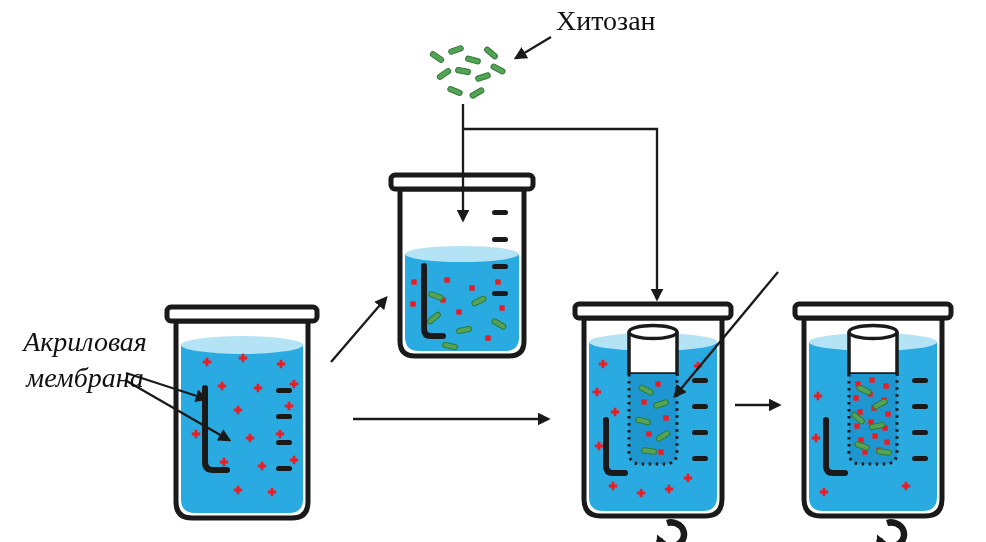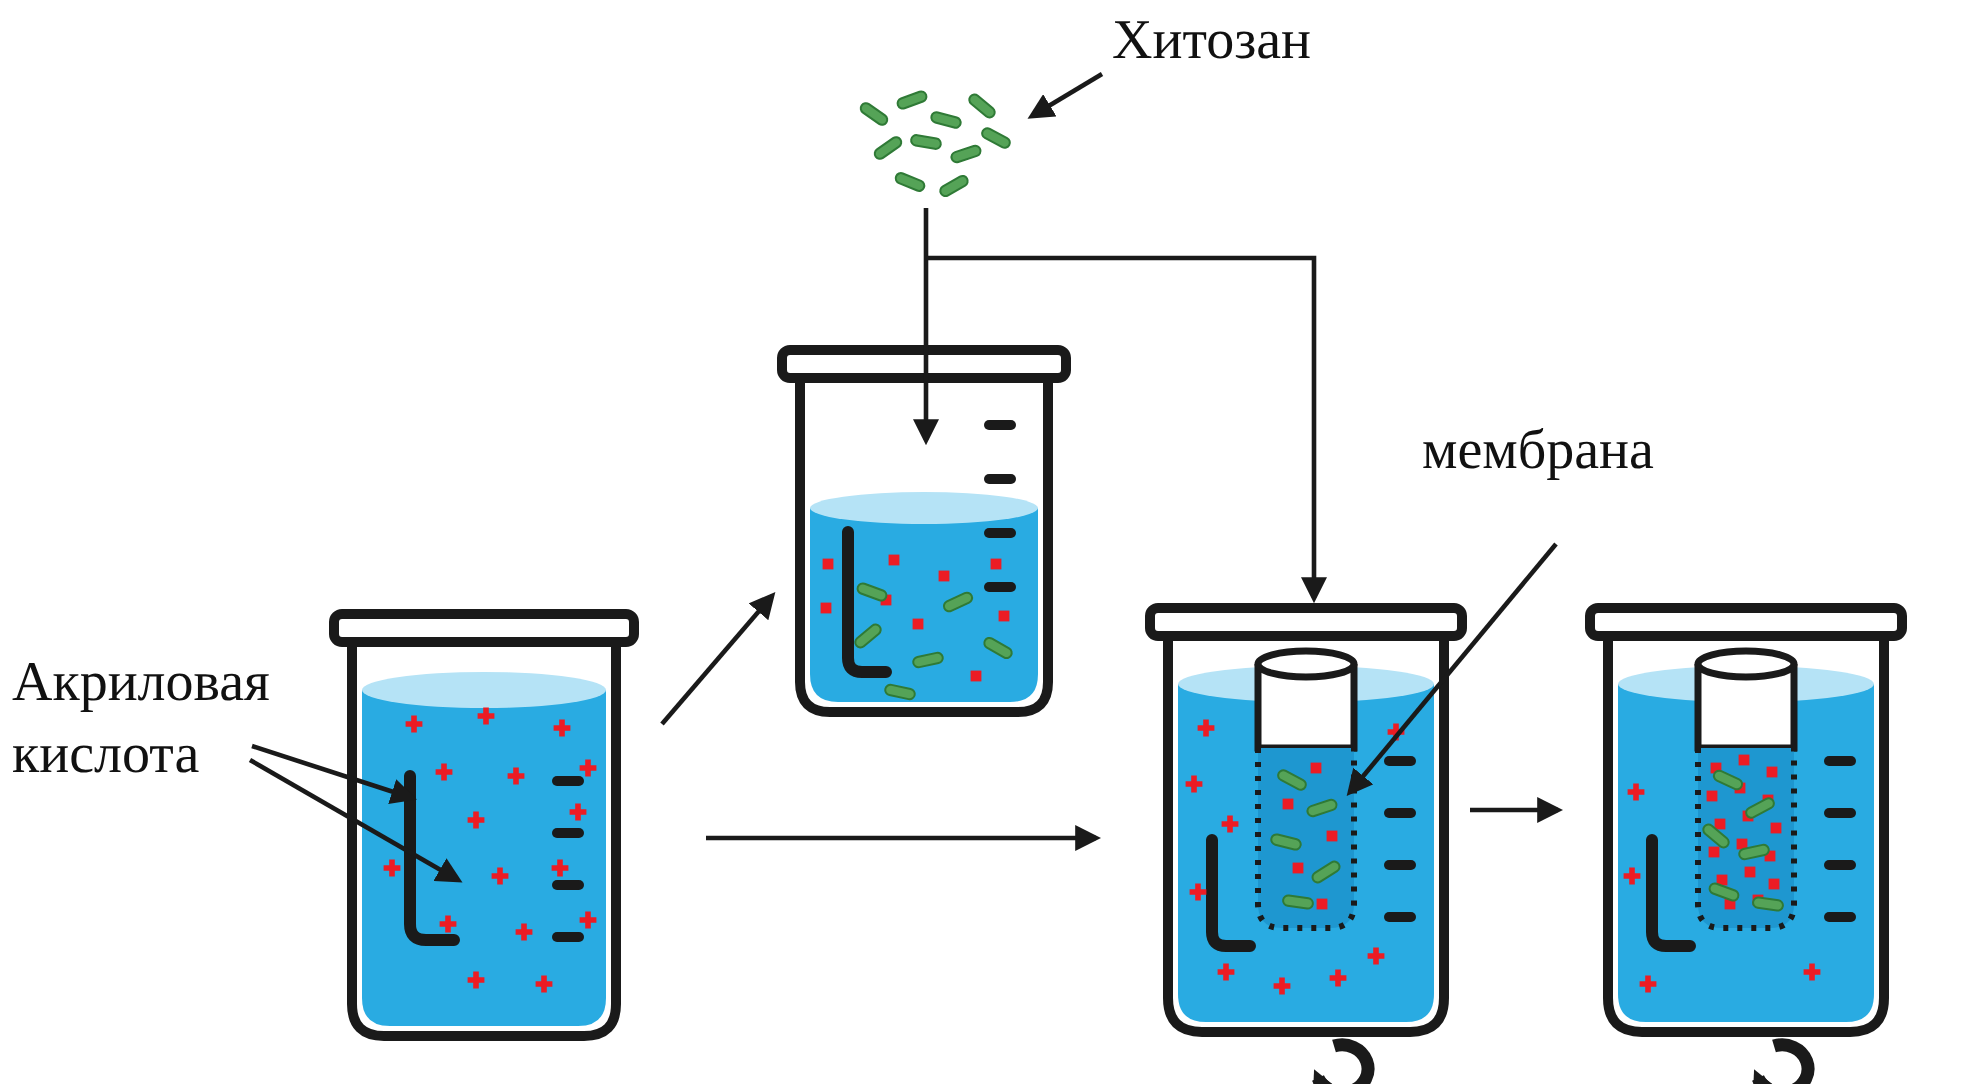--- a/index.html
+++ b/index.html
@@ -1,20 +1,20 @@
 <!DOCTYPE html>
 <html style="--background: #ffffff; --outline: #1a1a1a; --liquid: #29abe2; --liquid-surface: #b5e3f6; --liquid-tube: #1e97d0; --particle-red: #ec1c24; --particle-green: #55a357; --particle-green-dark: #2f7a36;"><head>
 <meta charset="utf-8">
 <style>
   html,body{margin:0;padding:0;background:#fff;}
   .canvas{position:relative;width:986px;height:542px;background:var(--background,#fff);overflow:hidden;
           font-family:"Liberation Serif","DejaVu Serif",serif;border-radius:10px;}
   .canvas svg{position:absolute;left:0;top:0;}
   .lbl{position:absolute;font-size:28px;color:#111;line-height:36px;white-space:nowrap;}
-  .lbl-center{}
+  .lbl-center{text-align:center;font-style:italic;}
   .line{display:block;}
   
   .bw{fill:#fff;stroke:var(--outline,#1a1a1a);stroke-width:5;stroke-linejoin:round;}
   .liq{fill:var(--liquid,#29abe2);}
   .surf{fill:var(--liquid-surface,#b5e3f6);}
   .tubew{fill:#fff;stroke:var(--outline,#1a1a1a);stroke-width:3.5;}
   .tubed{fill:var(--liquid-tube,#1e97d0);stroke:var(--outline,#1a1a1a);stroke-width:3;stroke-dasharray:2.5 4.5;}
   .mark{fill:var(--outline,#1a1a1a);}
   .glassrod{fill:none;stroke:var(--outline,#1a1a1a);stroke-width:6;stroke-linecap:round;stroke-linejoin:round;}
   .red{fill:var(--particle-red,#ec1c24);}
@@ -227,20 +227,19 @@
   </g>
 
   <path class="stirp" transform="translate(654 528)" marker-end="url(#arw2)" d="M 13 -5 A 13 12 0 1 1 5 11"></path>
   <path class="stirp" transform="translate(874 528)" marker-end="url(#arw2)" d="M 13 -5 A 13 12 0 1 1 5 11"></path>
 </svg>
 
 <div class="lbl" style="left:556px;top:3px;">Хитозан</div>
 
 <div class="lbl lbl-center" style="left:6px;top:324px;width:158px;">
   <span class="line">Акриловая</span>
-  <span class="line">кислота</span>
-</div>
-
-<div class="lbl" style="left:711px;top:208px;">
   <span class="line">мембрана</span>
 </div>
 
+<div class="lbl" style="left:711px;top:208px;">
 </div>
 
+</div>
+
 </body></html>

